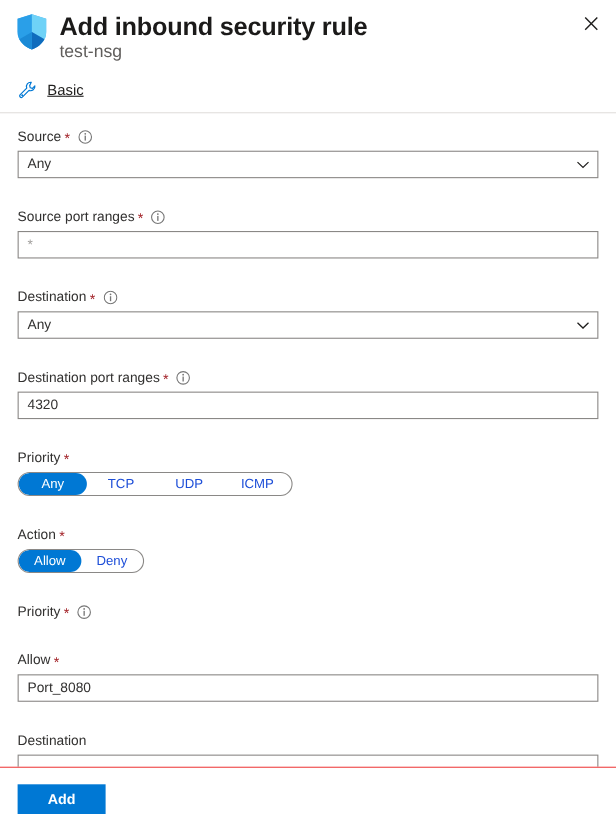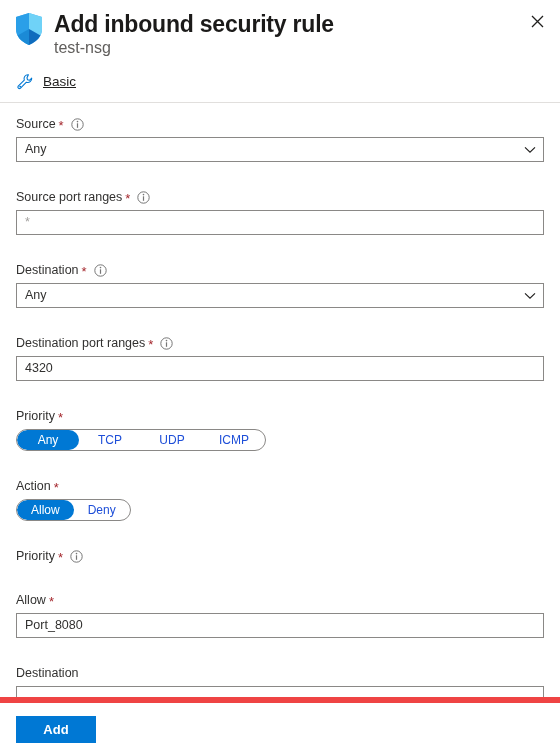--- a/index.html
+++ b/index.html
@@ -199,21 +199,21 @@
   .pill-group.protocol .pill.selected { min-width: 62px; }
   .pill-group.action .pill { min-width: 56px; }
 
   
   .footer {
     position: absolute;
     left: 0;
     right: 0;
     bottom: 0;
     height: 58px;
-    border-top: 6px solid #ef4444;
+    border-top: 1px solid #ef4444;
     background: #ffffff;
     display: flex;
     align-items: center;
     padding-left: 16px;
     box-sizing: border-box;
   }
   .primary-btn {
     background: #0078d4;
     color: #ffffff;
     border: none;

